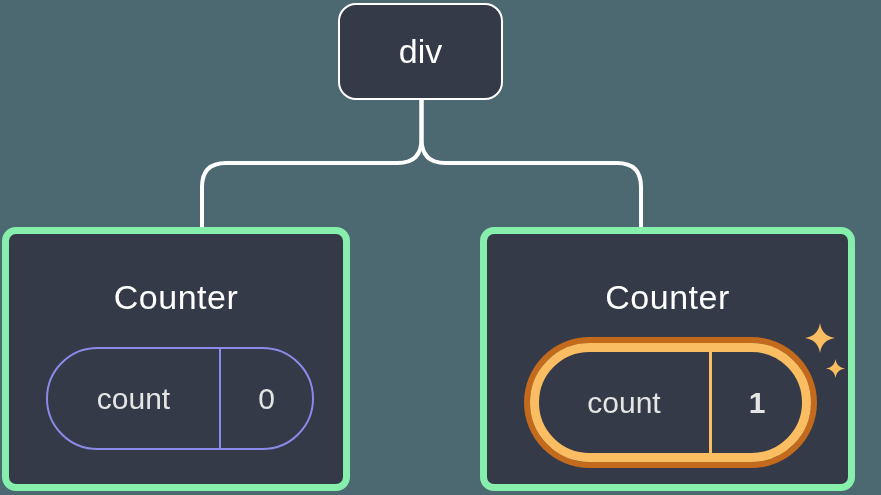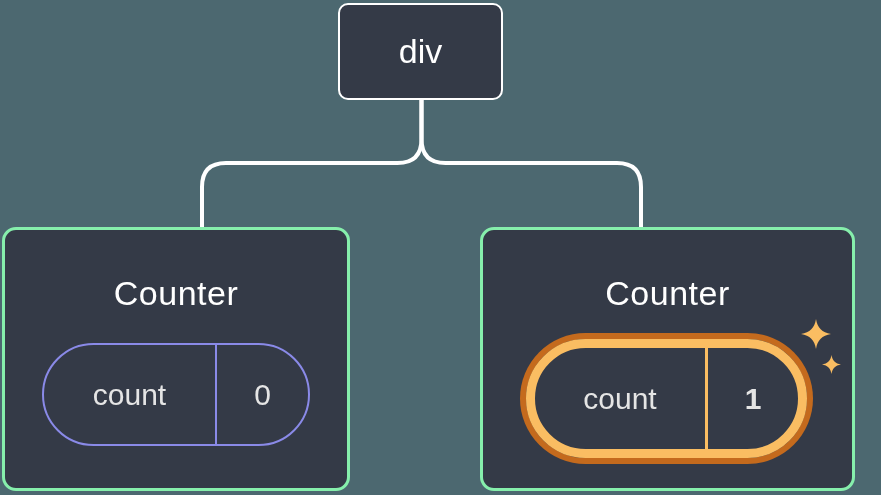--- a/index.html
+++ b/index.html
@@ -23,35 +23,35 @@
     fill: none;
     stroke: #FFFFFF;
     stroke-width: 4;
   }
   .node-root {
     position: absolute;
     left: 338px; top: 3px;
     width: 165px; height: 97px;
     background: #343A47;
     border: 2.5px solid #FFFFFF;
-    border-radius: 10px;
+    border-radius: 18px;
     box-sizing: border-box;
     display: flex;
     align-items: center;
     justify-content: center;
     color: #FFFFFF;
     font-size: 34px;
     font-weight: 400;
   }
   .card {
     position: absolute;
     top: 227px;
     height: 264px;
     background: #343A47;
-    border: 3px solid #86efac;
+    border: 7px solid #86efac;
     border-radius: 14px;
     box-sizing: border-box;
   }
   .card-left  { left: 2px;   width: 348px; }
   .card-right { left: 480px; width: 375px; }
   .card-title {
     position: absolute;
     left: 0; right: 0;
     top: 44px;
     text-align: center;

